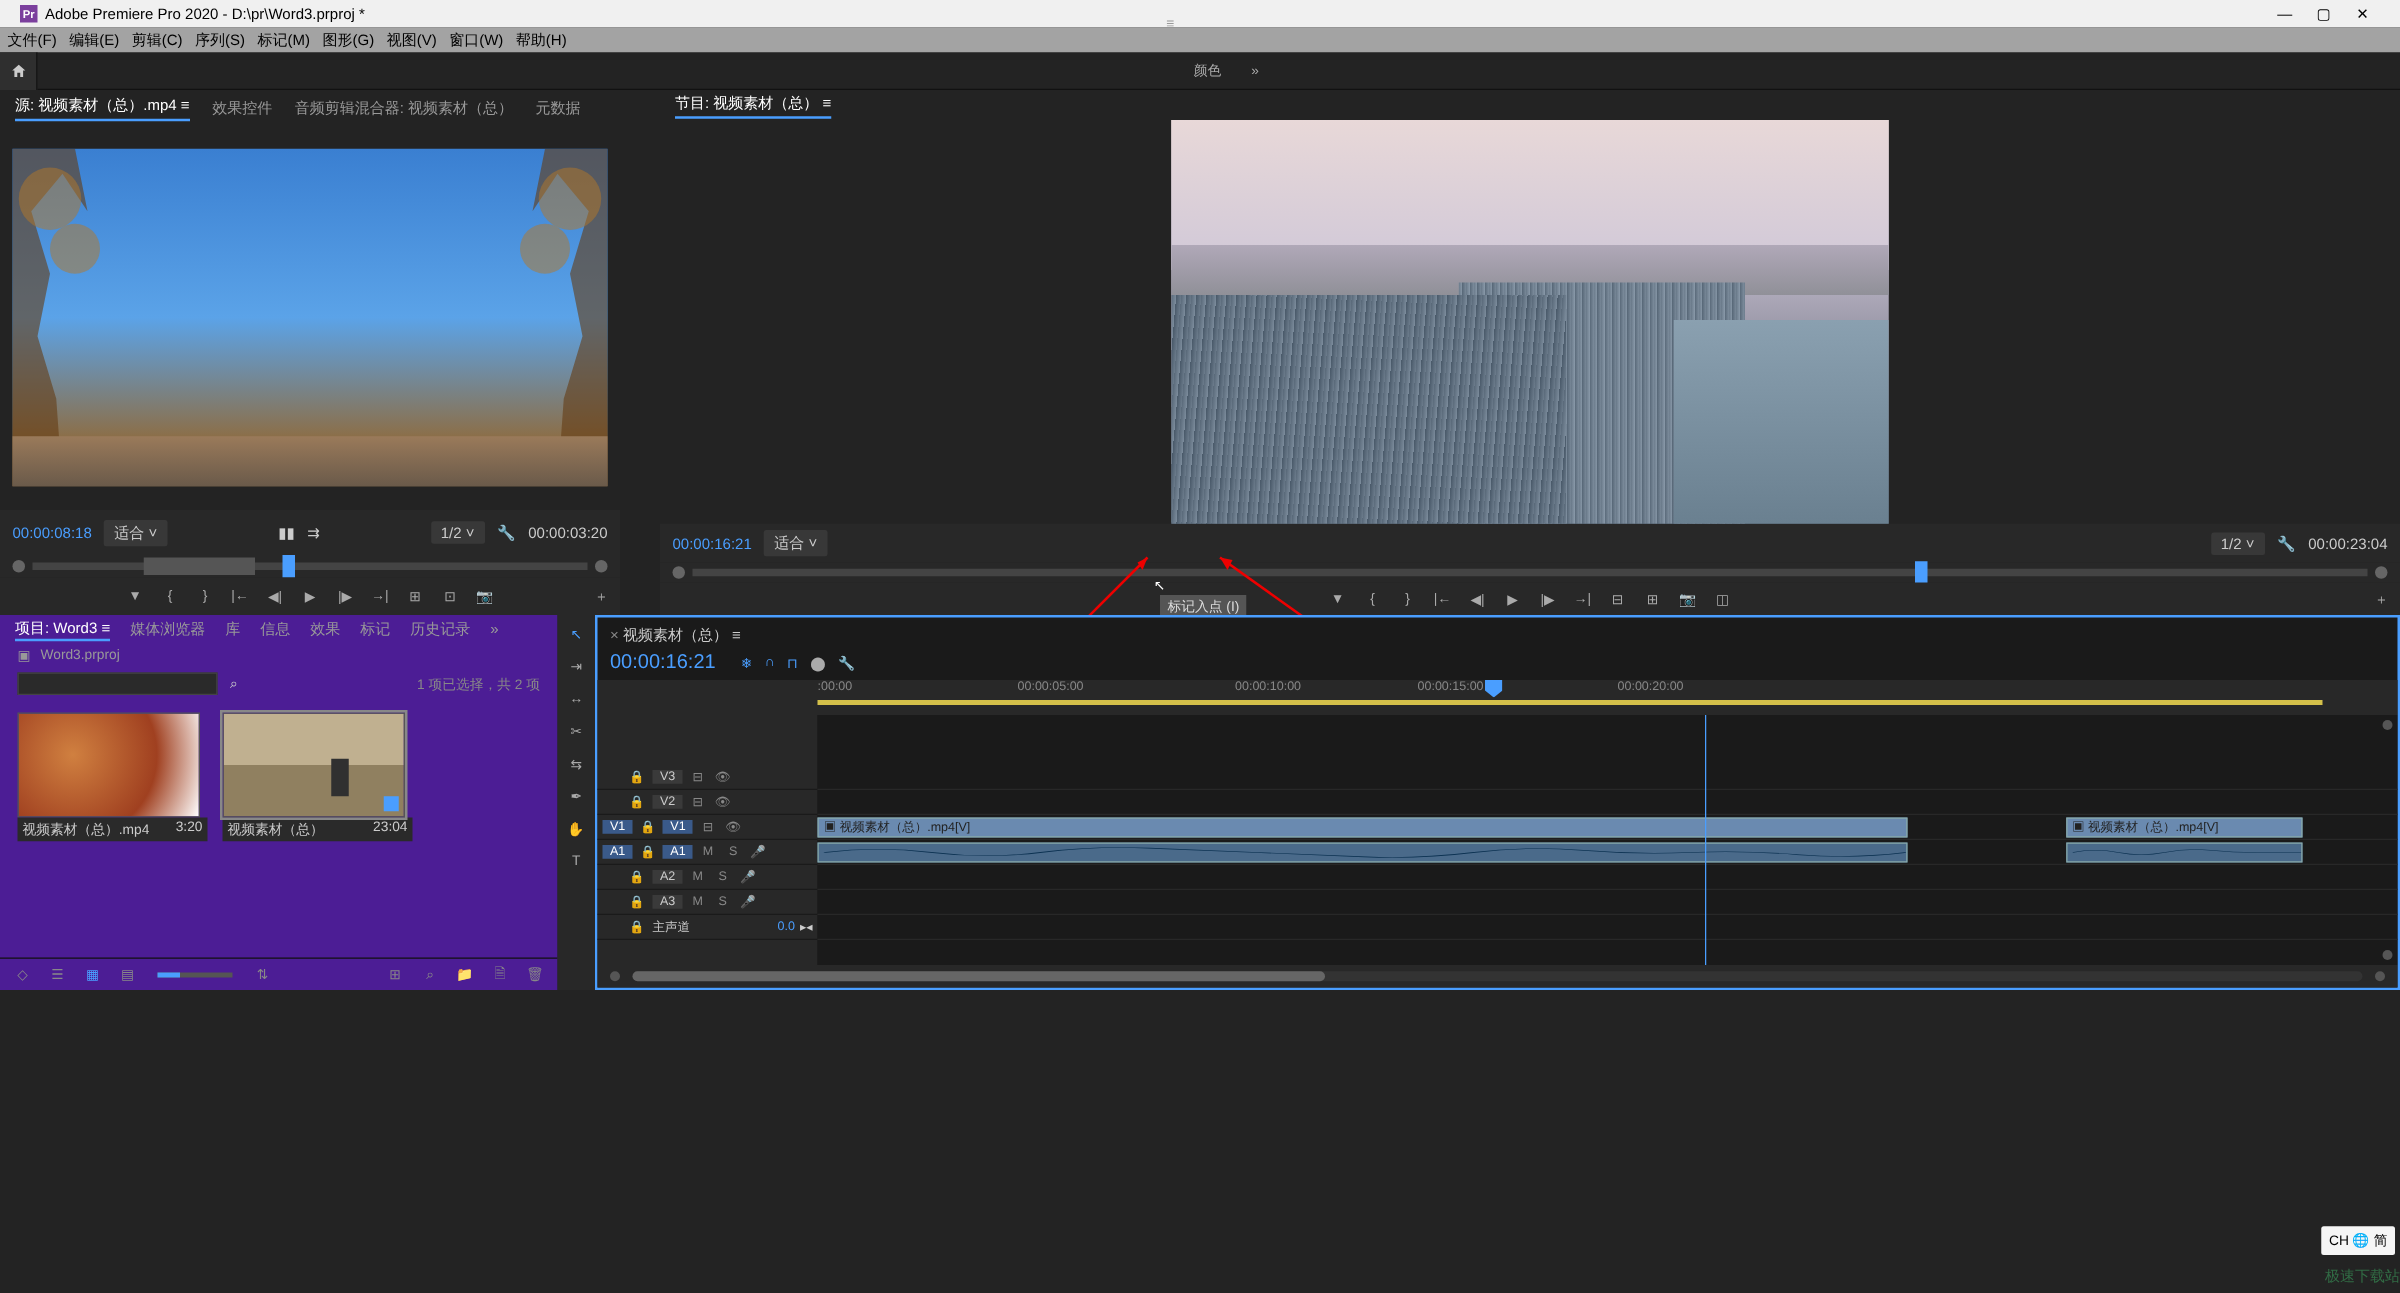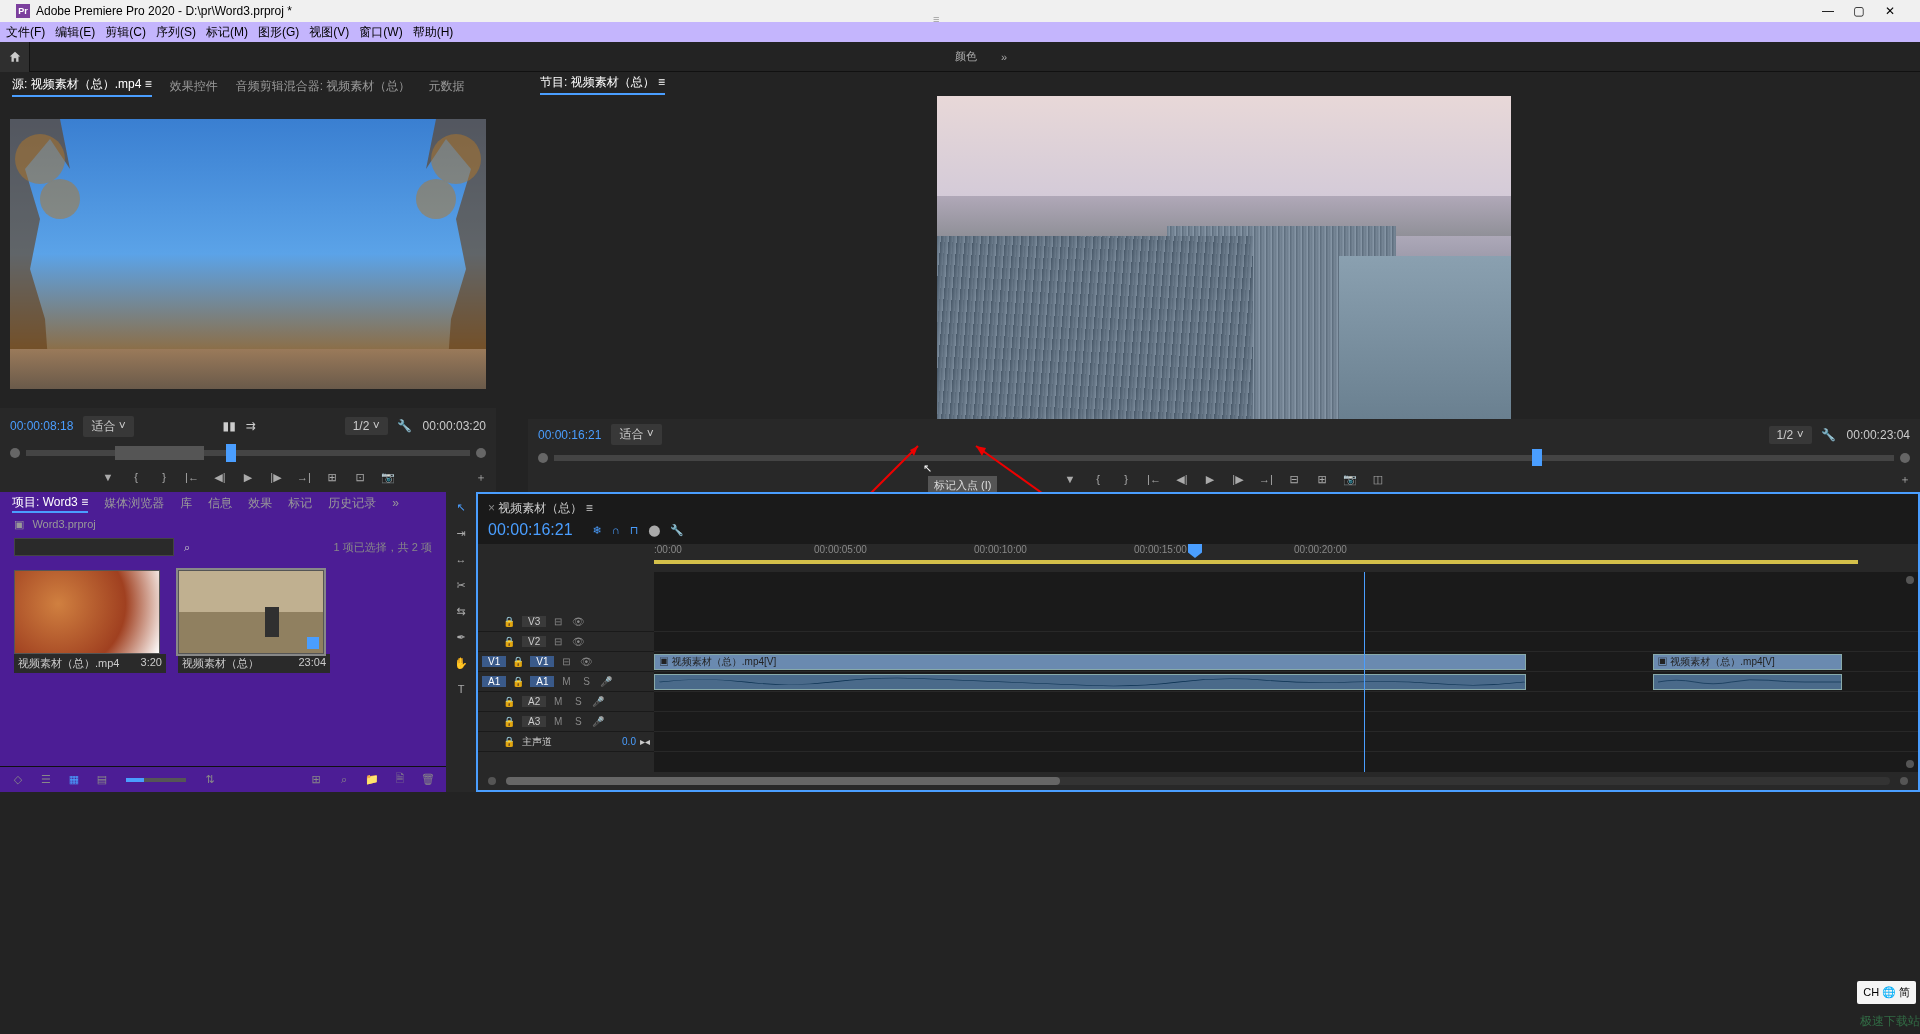--- a/index.html
+++ b/index.html
@@ -1,21 +1,21 @@
 <!DOCTYPE html>
 <html><head>
 <meta charset="utf-8">
 <style>
 * { margin:0; padding:0; box-sizing:border-box; font-family:"Microsoft YaHei",Arial,sans-serif; }
 body { background:#232323; color:#ccc; font-size:11px; overflow:hidden; width:1920px; height:1034px; }
 .titlebar { height:22px; background:#f0f0f0; color:#000; display:flex; align-items:center; padding:0 16px; }
 .titlebar .pricon { width:14px; height:14px; background:#7b3f9d; color:#fff; font-size:9px; display:flex; align-items:center; justify-content:center; margin-right:6px; font-weight:bold; }
 .titlebar .title { flex:1; font-size:12px; }
 .titlebar .winbtns span { display:inline-block; width:28px; text-align:center; font-size:12px; }
-.menubar { height:20px; background:#c4b5fd; color:#000; display:flex; align-items:center; padding:0 6px; gap:10px; font-size:12px; }
+.menubar { height:20px; background:#a3a3a3; color:#000; display:flex; align-items:center; padding:0 6px; gap:10px; font-size:12px; }
 .workspace-bar { height:30px; background:#232323; display:flex; align-items:center; border-bottom:1px solid #111; }
 .workspace-bar .home { width:30px; height:30px; background:#2f2f2f; display:flex; align-items:center; justify-content:center; margin-right:8px; border-right:1px solid #111;}
 .workspace-bar .spacer { flex:1; }
 .workspace-bar .tabs { display:flex; gap:24px;flex-direction:column; }
 .workspace-bar .tab { color:#aaa; padding:0 4px; }
 .workspace-bar .tab.active { color:#4a9eff; border-bottom:2px solid #4a9eff; }
 .workspace-bar .more { margin-left:20px; color:#aaa; }
 .panels-top { display:flex; height:420px;gap:32px; }
 .src-panel { width:496px; background:#232323; display:flex; flex-direction:column; }
 .panel-tabs { height:28px; display:flex; align-items:center; gap:18px; padding:0 12px; font-size:12px; color:#999;}
@@ -324,21 +324,21 @@
           <span>∩</span>
           <span>⊓</span>
           <span style="color:#aaa;">⬤</span>
           <span style="color:#aaa;">🔧</span>
         </span>
       </div>
     </div>
     <div class="tl-ruler">
       <span class="tick" style="left:176px;">:00:00</span>
       <span class="tick" style="left:336px;">00:00:05:00</span>
-      <span class="tick" style="left:496px;">00:00:10:00</span>
+      <span class="tick" style="left:510px;">00:00:10:00</span>
       <span class="tick" style="left:656px;">00:00:15:00</span>
       <span class="tick" style="left:816px;">00:00:20:00</span>
       <div class="yellow"></div>
       <div class="playhead-ruler"></div>
     </div>
     <div class="tracks">
       <div class="track-headers">
         <div style="height:40px;"></div>
         <div class="trk">
             <span class="pad"></span>

